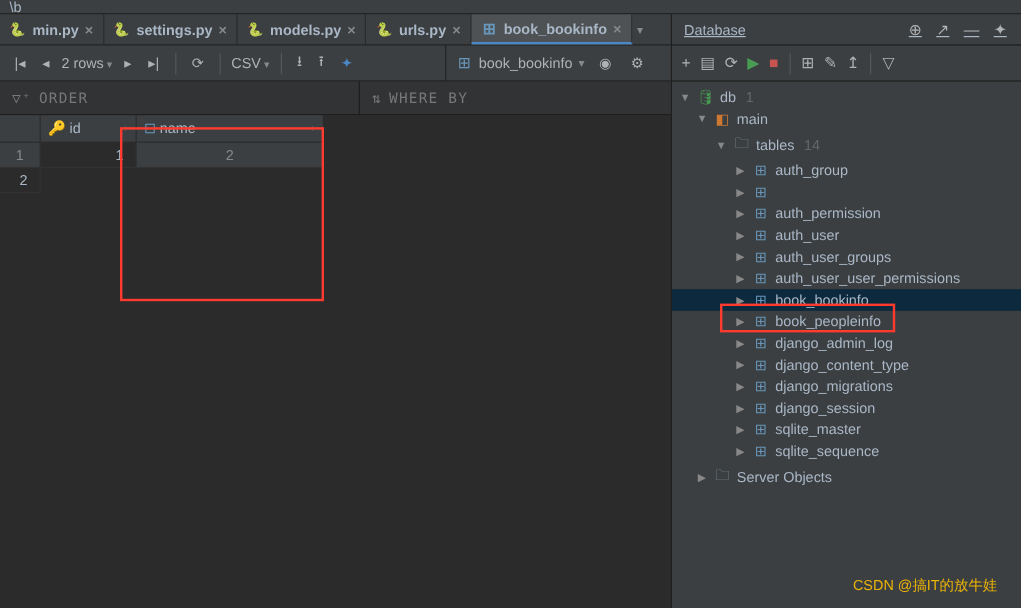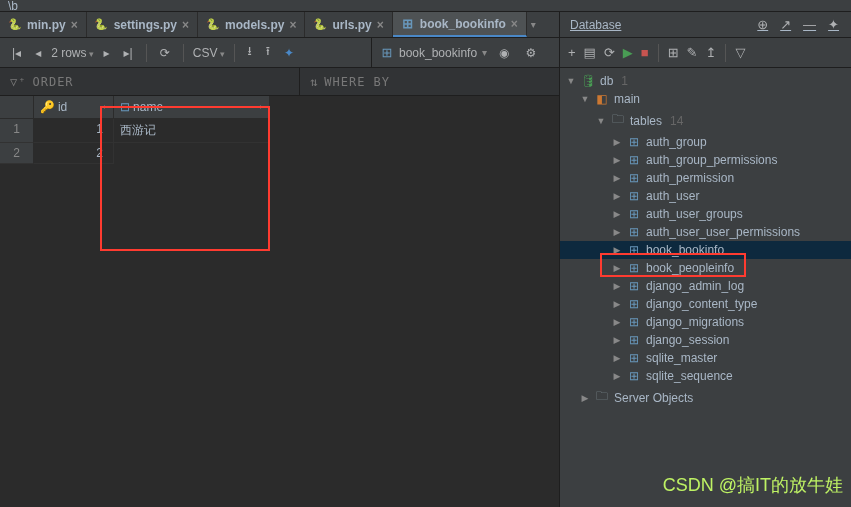--- a/index.html
+++ b/index.html
@@ -188,23 +188,23 @@
     .indent-1 { padding-left: 20px; }
     .indent-2 { padding-left: 36px; }
     .indent-3 { padding-left: 52px; }
     .folder-icon { color: #87939a; }
     .table-icon { color: #6897bb; }
     .db-icon { color: #499c54; }
     .schema-icon { color: #cc7832; }
     .watermark {
       position: absolute;
       bottom: 10px;
-      right: 8px;
-      color: #bef264;
-      font-size: 18px;
+      right: 20px;
+      color: #eab308;
+      font-size: 12px;
     }
     .chevron { color: #888; font-size: 10px; }
     .tab-context {
       height: 30px;
       background: #3c3f41;
       display: flex;
       align-items: center;
       padding: 0 8px;
       gap: 8px;
       border-bottom: 1px solid #1e1e1e;
@@ -308,21 +308,20 @@
         <div class="grid-header col">
           <span style="display:flex;gap:3px">
               <span style="color:#6897bb">⊟</span>
               <span>name</span>
             </span>
           <span class="sort-arrows">÷</span>
         </div>
 
         <div class="grid-cell row-num">1</div>
         <div class="grid-cell cell-id">1</div>
-        <div class="grid-cell">西游记</div>
 
         <div class="grid-cell row-num">2</div>
         <div class="grid-cell cell-id">2</div>
       </div>
     </div>
   </div>
 
   <div class="right-panel">
     <div class="right-header">
       <span>Database</span>
@@ -366,21 +365,20 @@
       </div>
       <div id="tables-container">
           <div class="tree-item indent-3">
             <span class="tree-toggle">▶</span>
             <span class="tree-icon table-icon">⊞</span>
             <span class="tree-label">auth_group</span>
           </div>
           <div class="tree-item indent-3">
             <span class="tree-toggle">▶</span>
             <span class="tree-icon table-icon">⊞</span>
-            <span class="tree-label">auth_group_permissions</span>
           </div>
           <div class="tree-item indent-3">
             <span class="tree-toggle">▶</span>
             <span class="tree-icon table-icon">⊞</span>
             <span class="tree-label">auth_permission</span>
           </div>
           <div class="tree-item indent-3">
             <span class="tree-toggle">▶</span>
             <span class="tree-icon table-icon">⊞</span>
             <span class="tree-label">auth_user</span>

